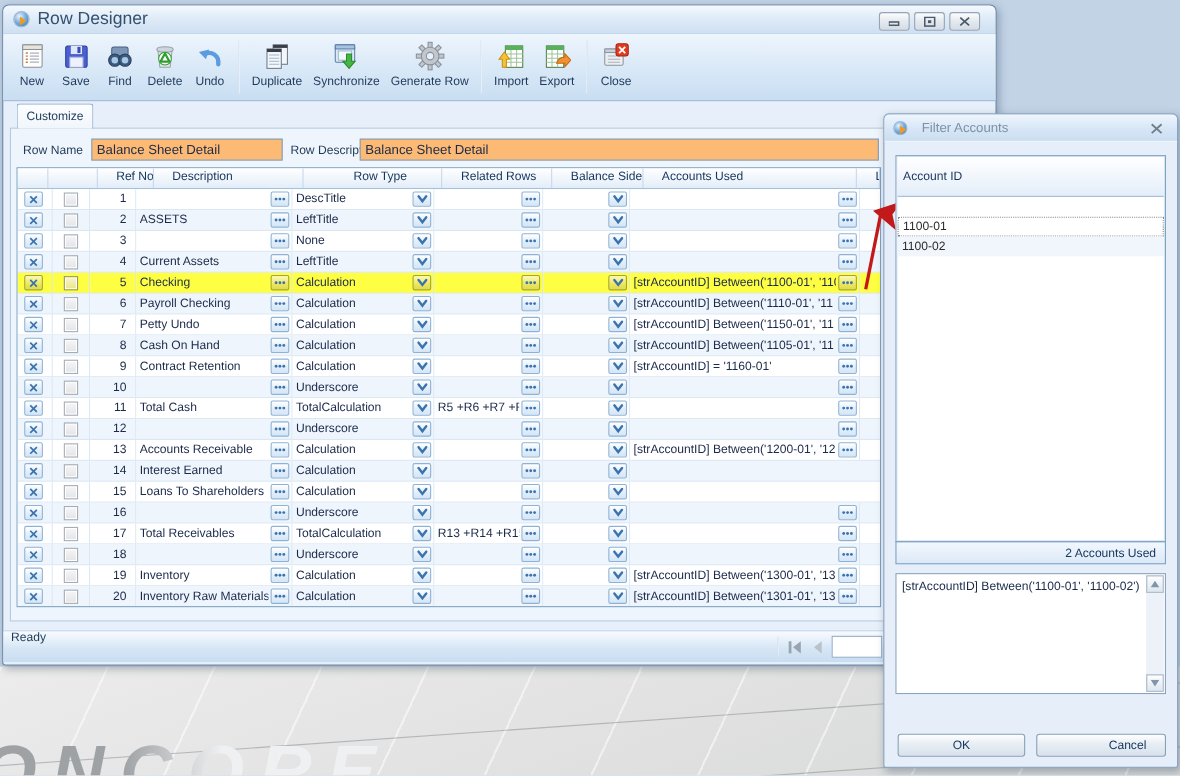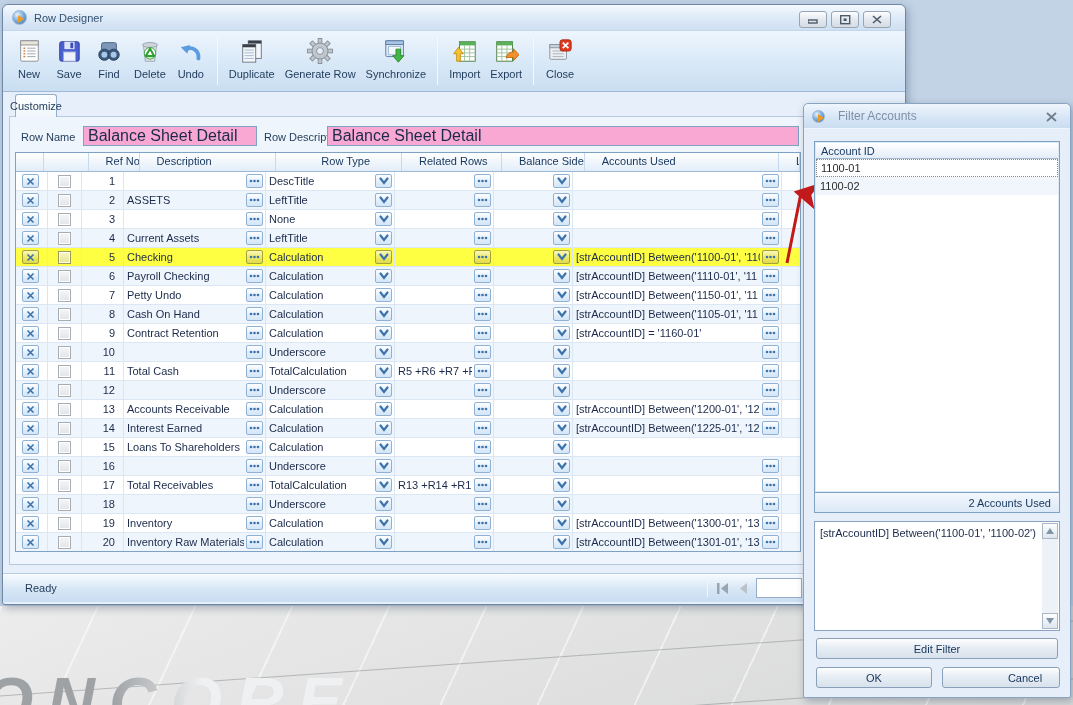--- a/index.html
+++ b/index.html
@@ -22,45 +22,45 @@
   .win { position:absolute; left:2px; top:4px; width:904px; height:601px;
     background:#e7f0fa; border:1px solid #6e87a5; border-radius:6px 6px 3px 3px;
     box-shadow:2px 3px 8px rgba(40,60,90,.35); }
   .titlebar { position:absolute; left:0; top:0; right:0; height:26px;
     background:linear-gradient(#f4f9fe,#dcE9f7 55%,#cfe0f2); border-radius:6px 6px 0 0;
     border-bottom:1px solid #c2d6ec; display:flex; align-items:center; padding-left:9px; }
   .app-icon { width:15px; height:15px; border-radius:50%;
     background:radial-gradient(circle at 35% 30%, #e9f3fd 0%, #7db0e0 45%, #3a72b0 100%);
     border:1px solid #9bb6d4; position:relative; margin-right:7px; }
   .app-icon::after { content:""; position:absolute; left:5px; top:3.5px; border-left:6px solid #f09a20; border-top:4px solid transparent; border-bottom:4px solid transparent; }
-  .title-text { font-size:11px; color:#33516f; }
+  .title-text { font-size:16px; color:#33516f; }
   .winbtns { position:absolute; right:14px; top:6px; display:flex; gap:4px; }
   .wbtn { width:28px; height:17px; border:1px solid #98a5b4; border-radius:3px;
     background:linear-gradient(#fcfdfe,#e4e9ef 50%,#d5dce4); display:flex; align-items:center; justify-content:center; }
   .wbtn svg { display:block; }
 
   
   .toolbar { position:absolute; left:0; top:26px; right:0; height:61px;
     background:linear-gradient(#eef5fd,#d8e8f7 55%,#c9def2); border-bottom:1px solid #9fb9d4;
     display:flex; align-items:flex-start; padding:3px 4px 0 6px; }
   .tbtn { display:flex; flex-direction:column; align-items:center; justify-content:flex-start;
     padding:2px 5px 1px; border-radius:3px; min-width:34px; }
   .tbtn .ico { width:30px; height:30px; display:flex; align-items:center; justify-content:center; }
   .tbtn .lbl { margin-top:2px; color:#1f3a58; white-space:nowrap; }
   .tsep { width:1px; background:#aec4da; border-right:1px solid #f2f8fd; margin:3px 6px 6px 6px; align-self:stretch; }
 
   
-  .tab { position:absolute; left:12px; top:89px; width:42px; height:23px;
+  .tab { position:absolute; left:12px; top:89px; width:70px; height:23px;
     background:linear-gradient(#fdfeff,#f0f6fc); border:1px solid #93aecb; border-bottom:none;
     border-radius:3px 3px 0 0; display:flex; align-items:center; justify-content:center; z-index:2; }
   .tabpanel { position:absolute; left:6px; top:111px; right:6px; height:449px;
     background:#eff5fc; border:1px solid #b5cadf; }
   .fieldlbl { position:absolute; color:#1f3a58; }
-  .tbox { position:absolute; height:20px; background:#f9a8d4; border:1px solid #7ea2c4;
-    font-family:inherit; font-size:16px; color:#1b2a4a; padding:0 4px; }
+  .tbox { position:absolute; height:20px; background:#fdba74; border:1px solid #7ea2c4;
+    font-family:inherit; font-size:12px; color:#1b2a4a; padding:0 4px; }
 
   
   .grid { position:absolute; left:12px; top:147px; width:786px; height:400px;
     border:1px solid #7ea2c4; background:#fff; overflow:hidden; }
   .ghead { display:flex; height:19px; background:linear-gradient(#ffffff,#e2edf9);
     border-bottom:1px solid #9db9d6;gap:14px; }
   .ghead .hc { border-right:1px solid #c7d9ec; padding:2px 3px 0; color:#15355c; white-space:nowrap; overflow:hidden; }
   .grow { display:flex; height:19px; }
   .grow:nth-child(even) .c { background:#eef5fc; }
   .c { position:relative; border-right:1px solid #d9e6f3; border-bottom:1px solid #dbe7f4; background:#fff; overflow:hidden; }
@@ -76,38 +76,38 @@
   .xwrap { position:absolute; left:6px; top:2px; }
   .chk { position:absolute; left:10px; top:3px; width:13px; height:13px; background:linear-gradient(#f6f6f7,#e3e4e8);
     border:1px solid #a6adb5; box-shadow:inset 0 0 0 1px #fff; }
   .hl .c { background:#feff42 !important; }
   .hl .gbtn { background:linear-gradient(#fbf8bd,#ece760 60%,#e0da4e); border-color:#a3a433; }
   .hl .chk { background:linear-gradient(#f8f5c8,#e9e48e); border-color:#9a9a55; }
 
   
   .statusbar { position:absolute; left:0; bottom:2px; right:0; height:29px;
     border-top:1px solid #b9cee3; background:linear-gradient(#f8fbff,#d6e6f5 55%,#c9ddf1);
-    display:flex; align-items:center; padding-left:22px; border-radius:0 0 2px 2px; }
+    display:flex; align-items:flex-start; padding-left:7px; border-radius:0 0 2px 2px; }
   .navgrp { position:absolute; left:704px; top:4px; display:flex; align-items:center; gap:8px; }
   .navsep { width:1px; height:18px; background:#aabfd6; border-right:1px solid #f0f6fb; }
   .pagebox { width:46px; height:20px; background:#fff; border:1px solid #96aec8; }
 
   
   .dlg { position:absolute; left:803px; top:103px; width:268px; height:595px;
     background:#e6eff9; border:1px solid #8aa3c0; border-radius:5px 5px 2px 2px;
     box-shadow:2px 3px 8px rgba(40,60,90,.35); z-index:5; }
   .dlg-title { position:absolute; left:0; top:0; right:0; height:25px;
     background:linear-gradient(#eff6fd,#d7e6f6 55%,#cadef1); border-radius:5px 5px 0 0;
     border-bottom:1px solid #eef5fc; display:flex; align-items:center; padding-left:8px; }
   .dlg-title .ttl { font-size:12px; color:#7f90a6; margin-left:6px; }
   .dlg-close { position:absolute; right:11px; top:5px; width:16px; height:16px; display:flex; align-items:center; justify-content:center; }
   .listbox { position:absolute; left:10px; top:37px; width:246px; height:352px;
     background:#fff; border:1px solid #7ea2c4; box-shadow:0 0 0 1px #dde9f5 inset; }
-  .listhead { height:16px; background:linear-gradient(#ffffff,#e3edf9); border-bottom:1px solid #9db9d6;
-    display:flex; align-items:center; padding-left:5px; color:#15355c; margin:1px 1px 0 1px; }
+  .listhead { height:36px; background:linear-gradient(#ffffff,#e3edf9); border-bottom:1px solid #9db9d6;
+    display:flex; align-items:center; padding-left:5px; color:#15355c; margin:1px 1px 18px 1px; }
   .litem { height:18px; display:flex; align-items:center; padding-left:4px; color:#2b2b2b; margin:0 1px; }
   .litem.sel { border:1px dotted #8a8a8a; background:#fff; }
   .litem.alt { background:#f1f6fc; }
   .listfoot { position:absolute; left:10px; top:388px; width:246px; height:21px;
     background:linear-gradient(#f2f7fd,#dcE9f7); border:1px solid #7ea2c4;
     display:flex; align-items:center; justify-content:flex-end; padding-right:8px; color:#15355c; }
   .exprbox { position:absolute; left:10px; top:417px; width:246px; height:110px;
     background:#fff; border:1px solid #8aa3c0; }
   .exprtext { position:absolute; left:5px; top:4px; right:22px; color:#1b2a4a; line-height:14px; word-break:break-all; }
   .vscroll { position:absolute; right:1px; top:1px; width:16px; bottom:1px; background:#edf2f8; }
@@ -230,20 +230,31 @@
             <rect x="4" y="7" width="14" height="3" fill="#3a3f47"></rect>
             <g stroke="#9fb6d0" stroke-width="1">
               <line x1="6" y1="13" x2="16" y2="13"></line>
               <line x1="6" y1="16" x2="16" y2="16"></line>
               <line x1="6" y1="19" x2="16" y2="19"></line>
               <line x1="6" y1="22" x2="16" y2="22"></line>
             </g>
           </svg>
       </span>
       <span class="lbl">Duplicate</span>
+    </div>
+    <div class="tbtn">
+      <span class="ico">
+        <svg width="26" height="26" viewBox="0 0 28 28">
+            <rect x="3" y="3" width="19" height="17" rx="1.5" fill="#dcE9f7" stroke="#5b7ca3"></rect>
+            <rect x="3" y="3" width="19" height="4" fill="#a8c4e4" stroke="#5b7ca3"></rect>
+            <rect x="6" y="9" width="13" height="9" fill="#f3f8fd" stroke="#9db9d6"></rect>
+            <path d="M14 12 v7 h-3.5 l6 7 6-7 h-3.5 v-7 z" fill="#46b446" stroke="#2a8a2a"></path>
+          </svg>
+      </span>
+      <span class="lbl">Synchronize</span>
     </div>
     <div class="tbtn">
       <span class="ico">
         <svg width="28" height="28" viewBox="0 0 28 28">
             <g fill="#c2c7cd" stroke="#8b929b">
               <g>
                 <rect x="12.2" y="1.5" width="3.6" height="6"></rect>
                 <rect x="12.2" y="20.5" width="3.6" height="6"></rect>
                 <rect x="1.5" y="12.2" width="6" height="3.6"></rect>
                 <rect x="20.5" y="12.2" width="6" height="3.6"></rect>
@@ -254,31 +265,20 @@
                   <rect x="20.5" y="12.2" width="6" height="3.6"></rect>
                 </g>
               </g>
               <circle cx="14" cy="14" r="8"></circle>
             </g>
             <circle cx="14" cy="14" r="3.4" fill="#e7f0fa" stroke="#8b929b"></circle>
           </svg>
       </span>
       <span class="lbl">Generate Row</span>
     </div>
-    <div class="tbtn">
-      <span class="ico">
-        <svg width="26" height="26" viewBox="0 0 28 28">
-            <rect x="3" y="3" width="19" height="17" rx="1.5" fill="#dcE9f7" stroke="#5b7ca3"></rect>
-            <rect x="3" y="3" width="19" height="4" fill="#a8c4e4" stroke="#5b7ca3"></rect>
-            <rect x="6" y="9" width="13" height="9" fill="#f3f8fd" stroke="#9db9d6"></rect>
-            <path d="M14 12 v7 h-3.5 l6 7 6-7 h-3.5 v-7 z" fill="#46b446" stroke="#2a8a2a"></path>
-          </svg>
-      </span>
-      <span class="lbl">Synchronize</span>
-    </div>
     <div class="tsep"></div>
     <div class="tbtn">
       <span class="ico">
         <svg width="26" height="26" viewBox="0 0 28 28">
             <rect x="8" y="4" width="17" height="21" fill="#fff" stroke="#4a7c3f"></rect>
             <rect x="8" y="4" width="17" height="4" fill="#58b058"></rect>
             <g stroke="#9cc49c" stroke-width="1">
               <line x1="8" y1="12" x2="25" y2="12"></line>
               <line x1="8" y1="16" x2="25" y2="16"></line>
               <line x1="8" y1="20" x2="25" y2="20"></line>
@@ -1198,30 +1198,20 @@
       </button>
     </div>
     <div class="c cside">
       <span class="txt b-side"></span>
       <button class="gbtn">
         <svg width="10" height="8">
                 <path d="M1.5 1.5 L5 6 L8.5 1.5" fill="none" stroke="#3b74ad" stroke-width="2.2" stroke-linecap="round"></path>
               </svg>
       </button>
     </div>
-    <div class="c cacc">
-      <span class="txt b-acc">[strAccountID] Between('1225-01', '12</span>
-      <button class="gbtn">
-        <svg width="11" height="4">
-                <circle cx="2" cy="2" r="1.3" fill="#3b74ad"></circle>
-                <circle cx="5.5" cy="2" r="1.3" fill="#3b74ad"></circle>
-                <circle cx="9" cy="2" r="1.3" fill="#3b74ad"></circle>
-              </svg>
-      </button>
-    </div>
     <div class="c clin"></div>
   </div>
         <div class="grow">
     <div class="c cx">
       <button class="gbtn xwrap">
         <svg width="9" height="9">
                 <path d="M1.5 1.5 L7.5 7.5 M7.5 1.5 L1.5 7.5" stroke="#3b74ad" stroke-width="1.6"></path>
               </svg>
       </button>
     </div>
@@ -1627,21 +1617,20 @@
           </svg>
       </span>
       <span class="varrow down">
         <svg width="8" height="6">
             <polygon points="0,0 8,0 4,6" fill="#8095aa"></polygon>
           </svg>
       </span>
     </div>
   </div>
 
-  <button class="dbtn" style="left:12px; top:534px; width:242px;">Edit Filter</button>
   <button class="dbtn" style="left:12px; top:563px; width:116px;">OK</button>
   <button class="dbtn" style="left:138px; top:563px; width:118px;padding-left:48px;">Cancel</button>
 </div>
 
 <svg class="arrow-overlay" viewBox="0 0 34 90">
   <defs>
     <marker id="ah" markerWidth="9" markerHeight="9" refX="4.5" refY="2.5" orient="auto">
       <polygon points="0,8 4.5,0 9,8 4.5,6" fill="#c21a1a"></polygon>
     </marker>
   </defs>

